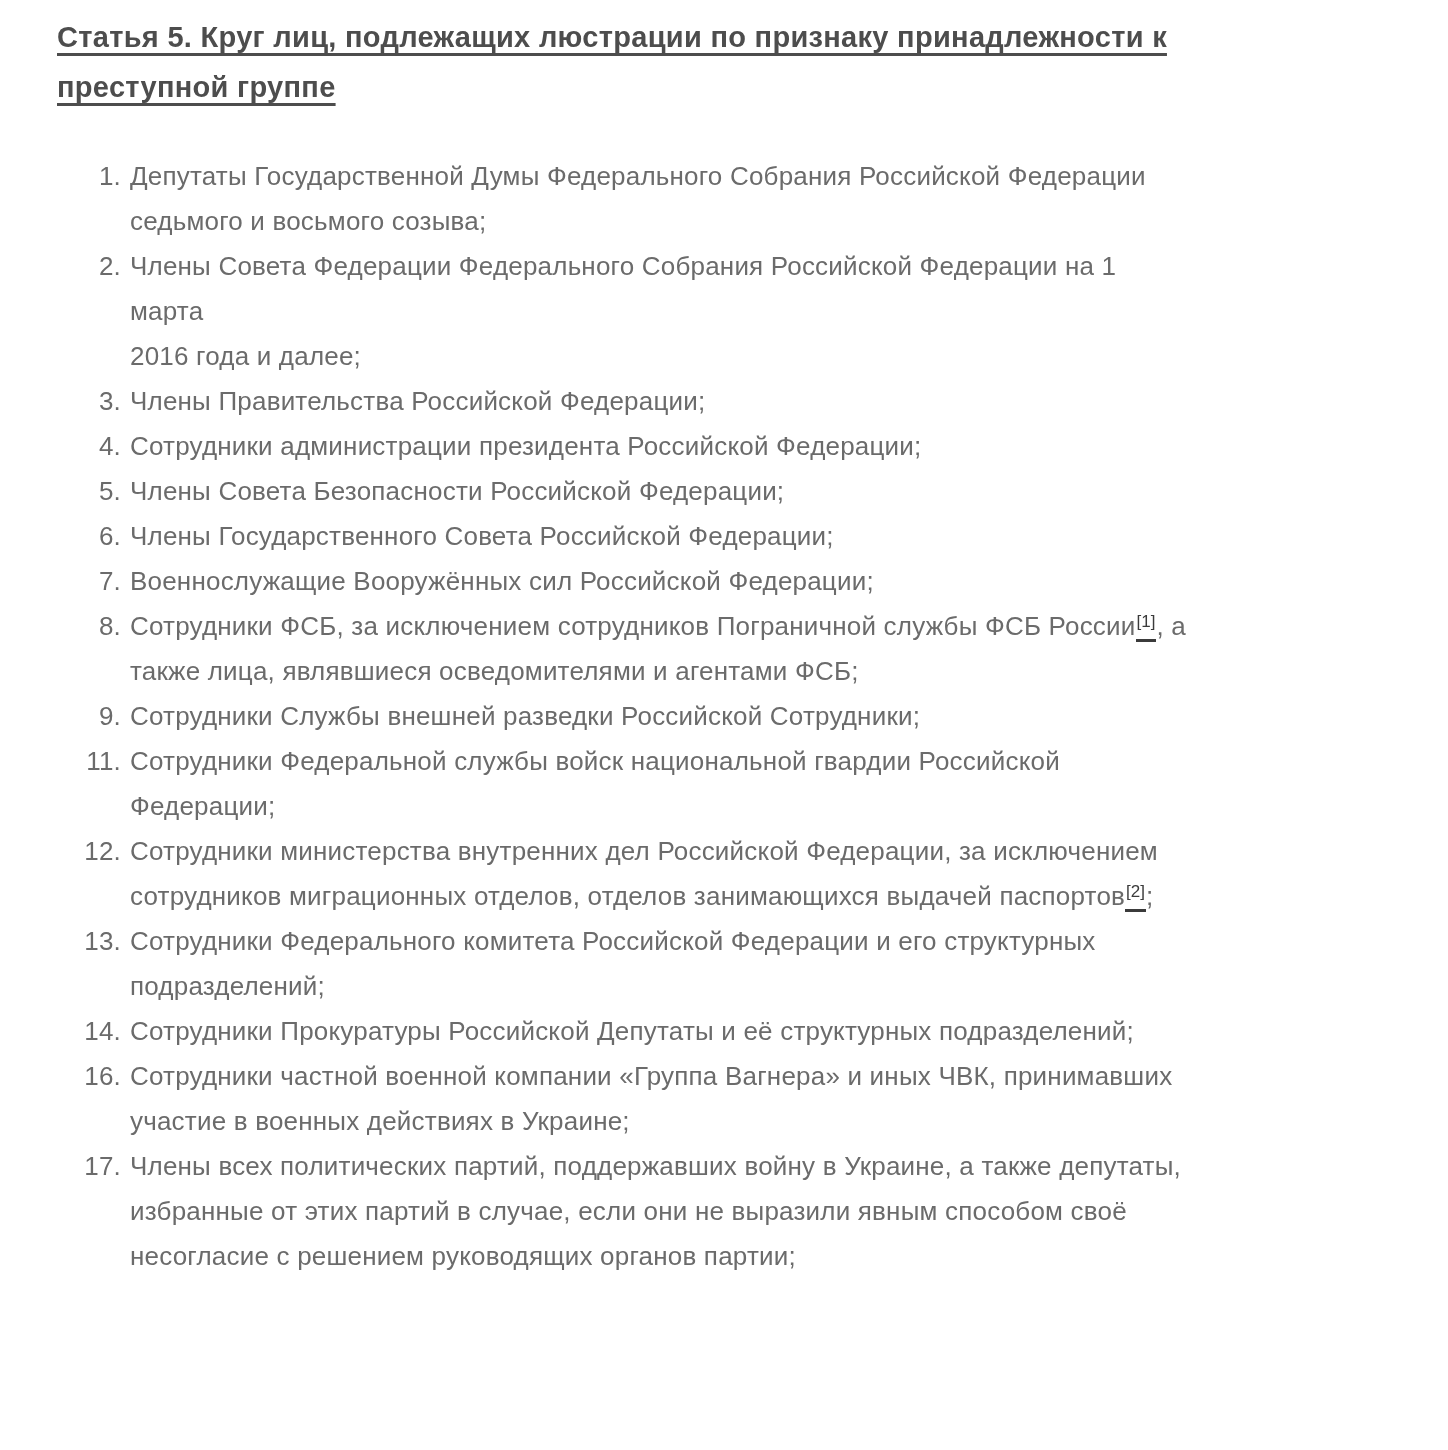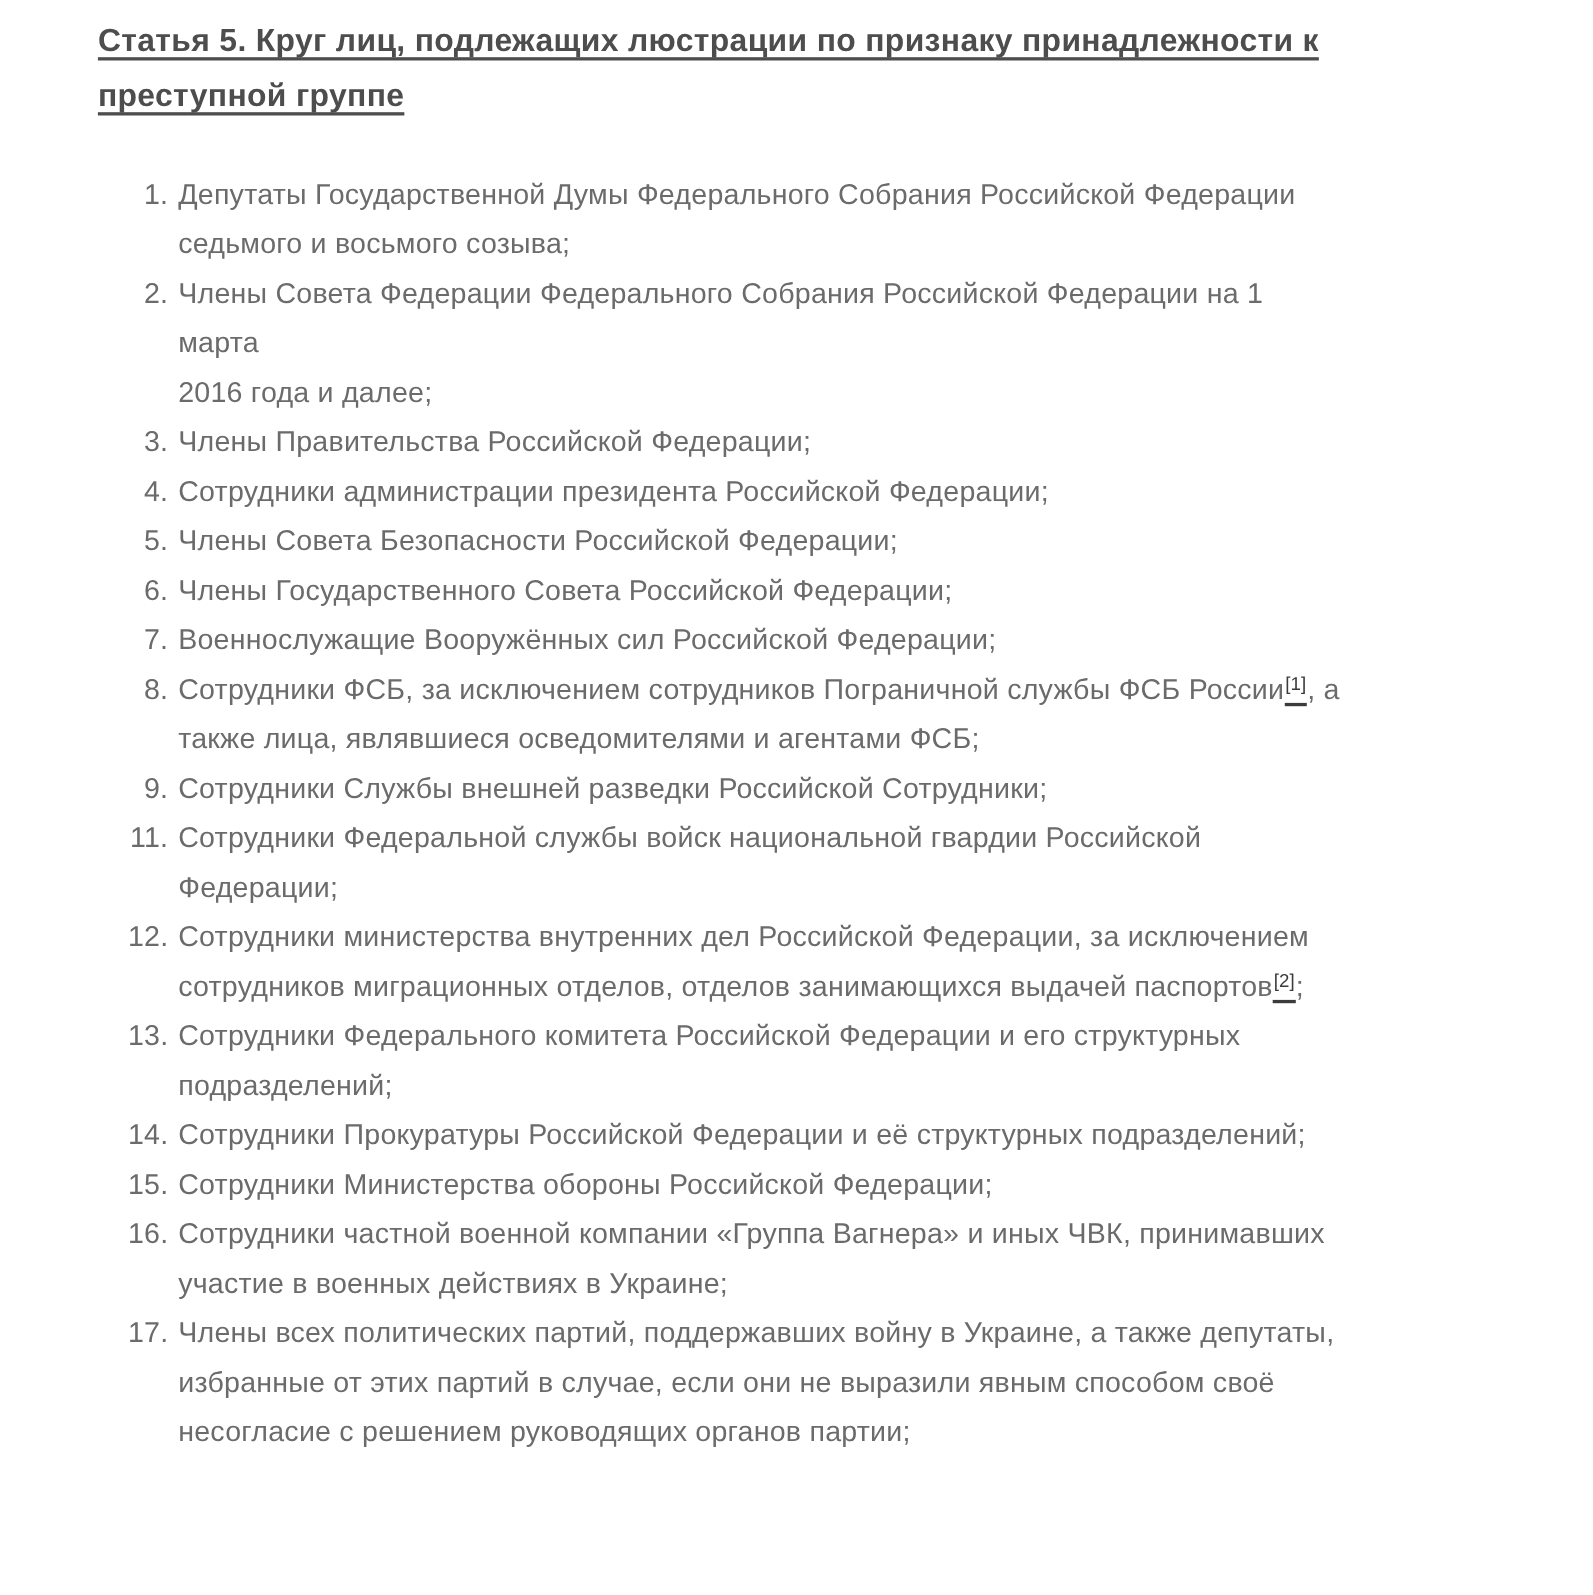--- a/index.html
+++ b/index.html
@@ -7,21 +7,20 @@
     padding: 0;
     background: #ffffff;
     font-family: "Liberation Sans", "DejaVu Sans", sans-serif;
   }
   .page {
     width: 1248px;
     min-height: 1450px;
     box-sizing: border-box;
     padding: 12px 56px 36px 57px;
     background: #ffffff;
-    margin-left: 32px;
   }
   .heading {
     margin: 0 0 42px 0;
     font-size: 29px;
     font-weight: bold;
     line-height: 50px;
     letter-spacing: 0.3px;
     color: #4d4d4d;
     text-decoration: underline;
     text-decoration-thickness: 3px;
@@ -140,27 +139,23 @@
     </li>
 
     <li class="item">
       <span class="num">13.</span>
       <span class="txt">Сотрудники Федерального комитета Российской Федерации и его структурных
 подразделений;</span>
     </li>
 
     <li class="item">
       <span class="num">14.</span>
-      <span class="txt">Сотрудники Прокуратуры Российской Федерации и её структурных подразделений;</span>
+      <span class="txt">Сотрудники Прокуратуры Российской Депутаты и её структурных подразделений;</span>
     </li>
 
-    <li class="item">
-      <span class="num">15.</span>
-      <span class="txt">Сотрудники Министерства обороны Российской Федерации;</span>
-    </li>
 
     <li class="item">
       <span class="num">16.</span>
       <span class="txt">Сотрудники частной военной компании «Группа Вагнера» и иных ЧВК, принимавших
 участие в военных действиях в Украине;</span>
     </li>
 
     <li class="item">
       <span class="num">17.</span>
       <span class="txt">Члены всех политических партий, поддержавших войну в Украине, а также депутаты,

